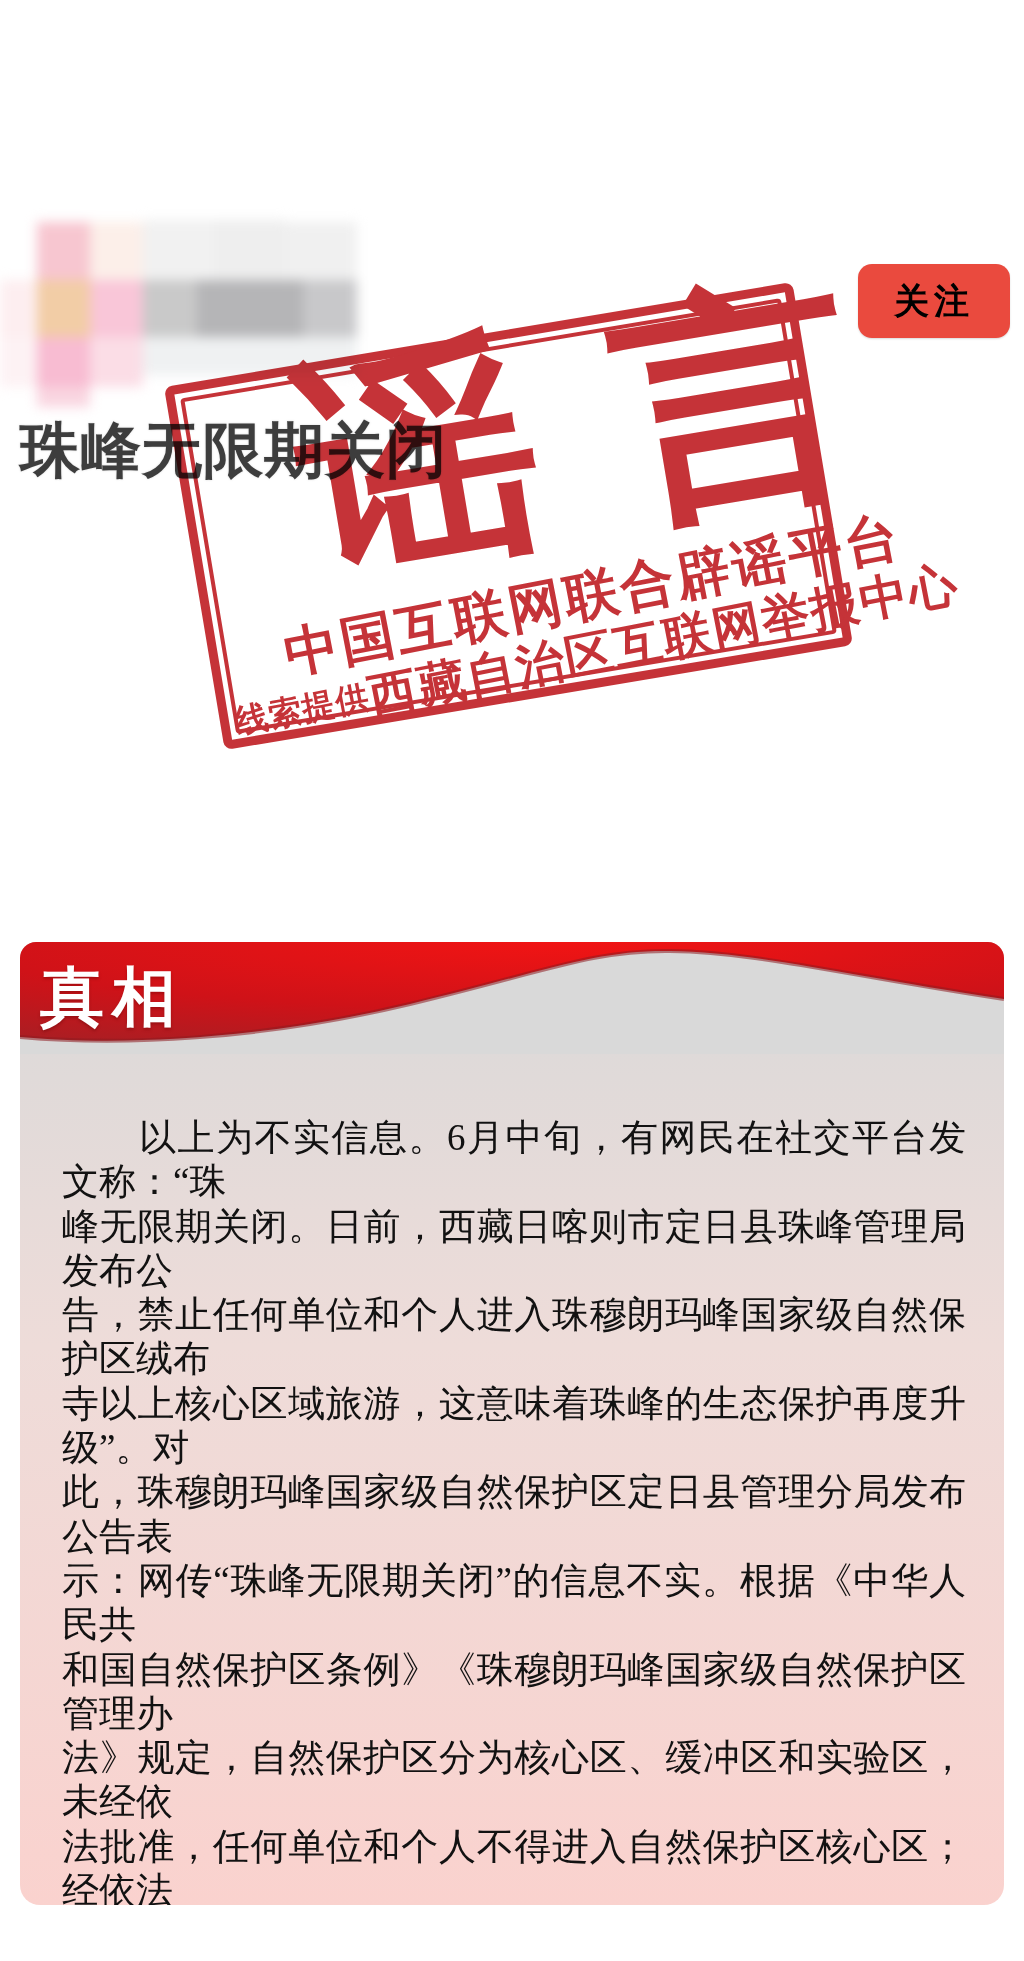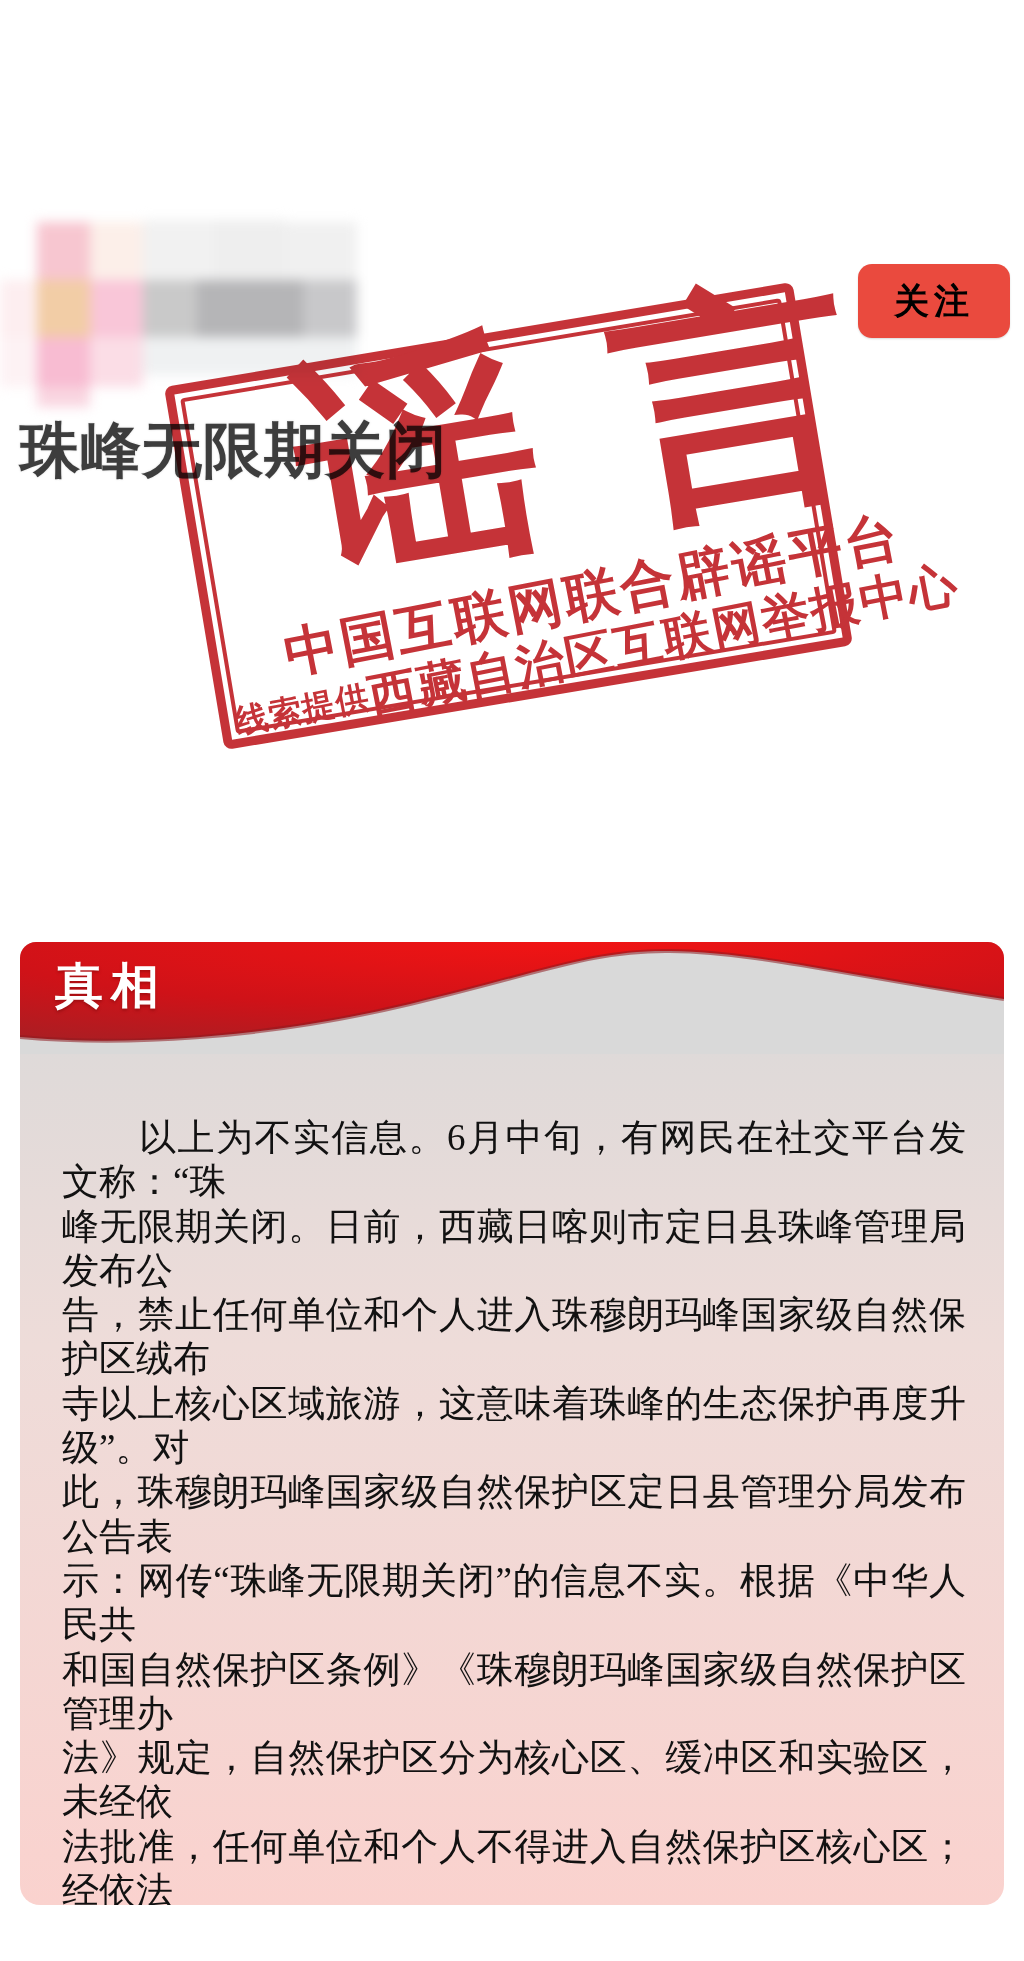--- a/index.html
+++ b/index.html
@@ -54,21 +54,21 @@
 
   
   .truth-card{
     position:absolute; left:20px; top:942px; width:984px; height:963px;
     border-radius:16px 16px 20px 20px; overflow:hidden;
     background:linear-gradient(180deg, var(--body-top) 0%, var(--body-mid) 42%, var(--body-bottom) 100%);
   }
   .card-header{position:relative; height:112px;}
   .card-header svg{display:block;}
   .card-title{
-    position:absolute; left:35px; top:12px; font-size:48px; font-weight:bold;
+    position:absolute; left:20px; top:12px; font-size:64px; font-weight:bold;
     color:#ffffff; letter-spacing:8px;
     font-family:"Liberation Serif","DejaVu Serif",serif;
     text-shadow:0 2px 3px rgba(90,0,0,.35);
   }
   .card-body{
     padding:62px 38px 0 42px;
     font-family:"Liberation Serif","DejaVu Serif",serif;
     font-size:37px; line-height:44.3px;
     white-space:pre-line; text-align:justify;
   }

